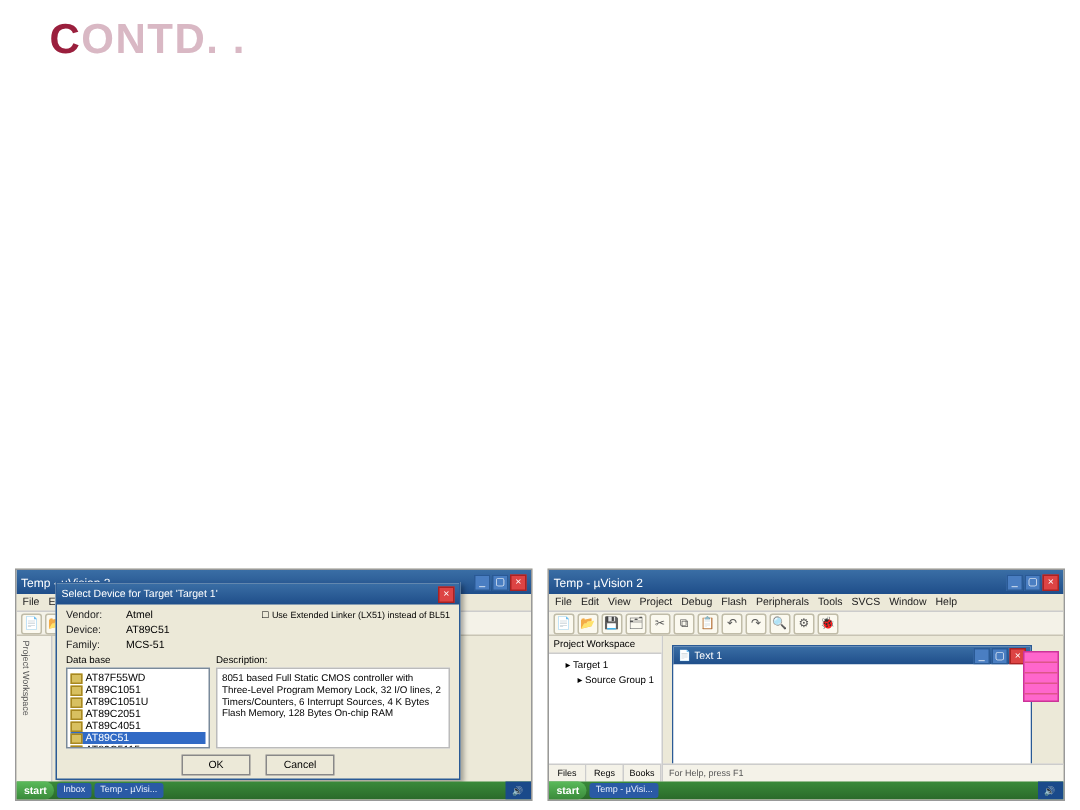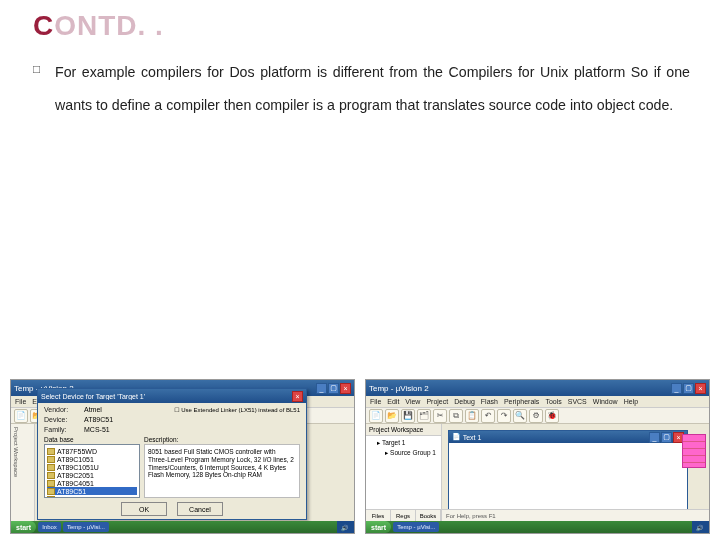--- a/index.html
+++ b/index.html
@@ -60,21 +60,20 @@
 </style>
 </head>
 <body>
 
 <div class="slide">
   <div class="title">
     <span class="c1">C</span><span class="rest">ONTD. .</span>
   </div>
 
   <div class="bullets">
-    <div class="bullet">For example compilers for Dos platform is different from the Compilers for Unix platform So if one wants to define a compiler then compiler is a program that translates source code into object code.</div>
   </div>
 
   <div class="shots">
 
     <div class="shot">
       <div class="tb">
         <span class="tt">Temp - µVision 2</span>
         <span class="btns">
           <span class="b">_</span>
           <span class="b">▢</span>

